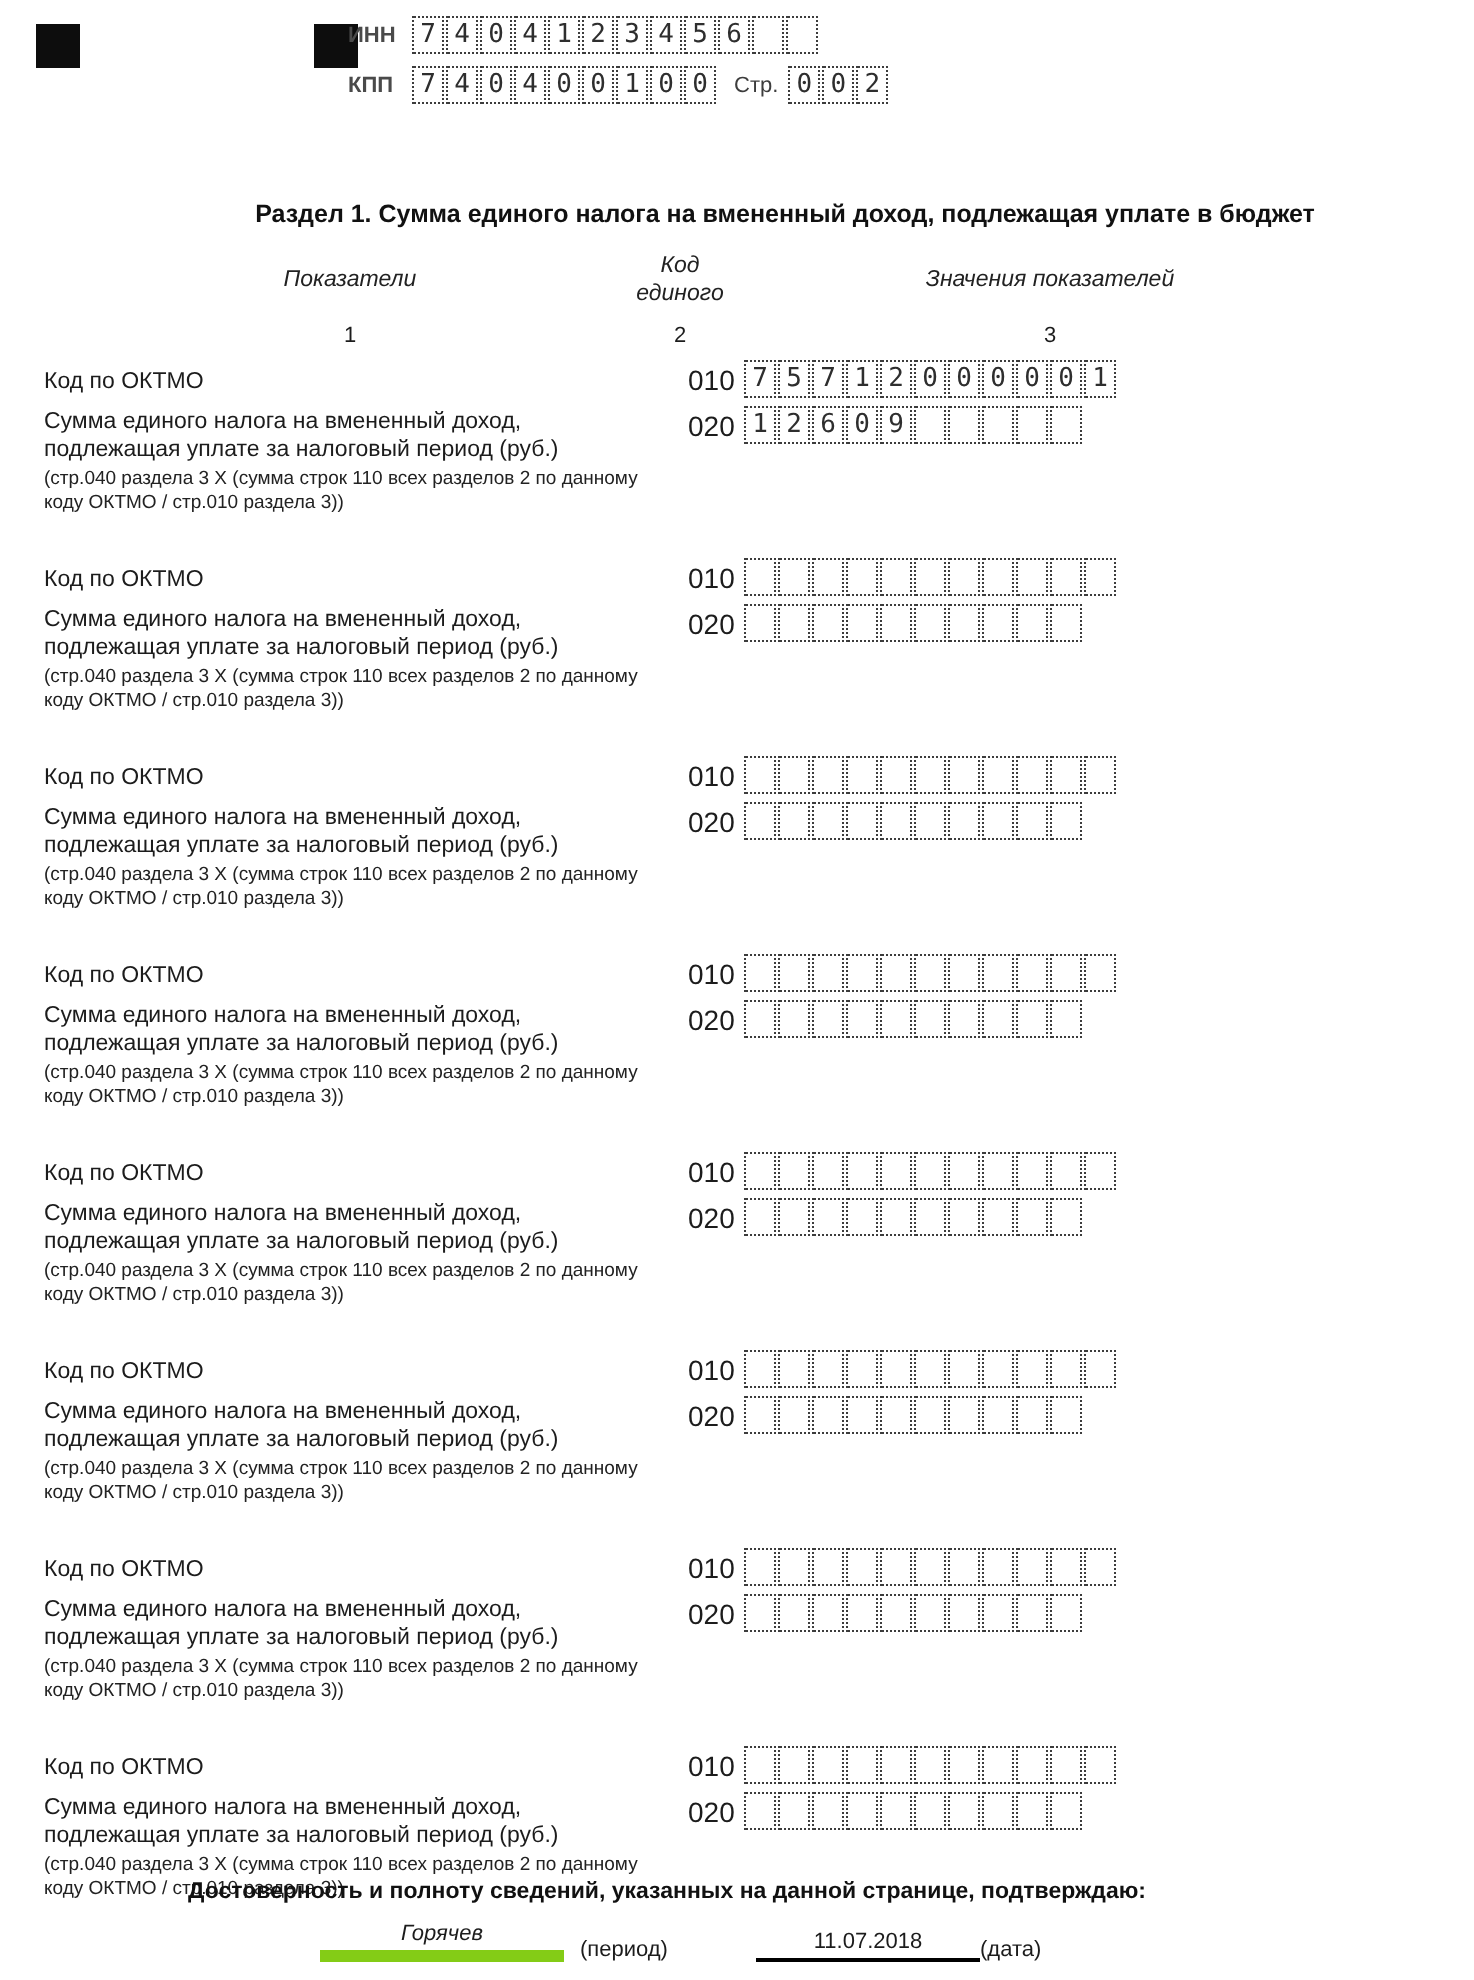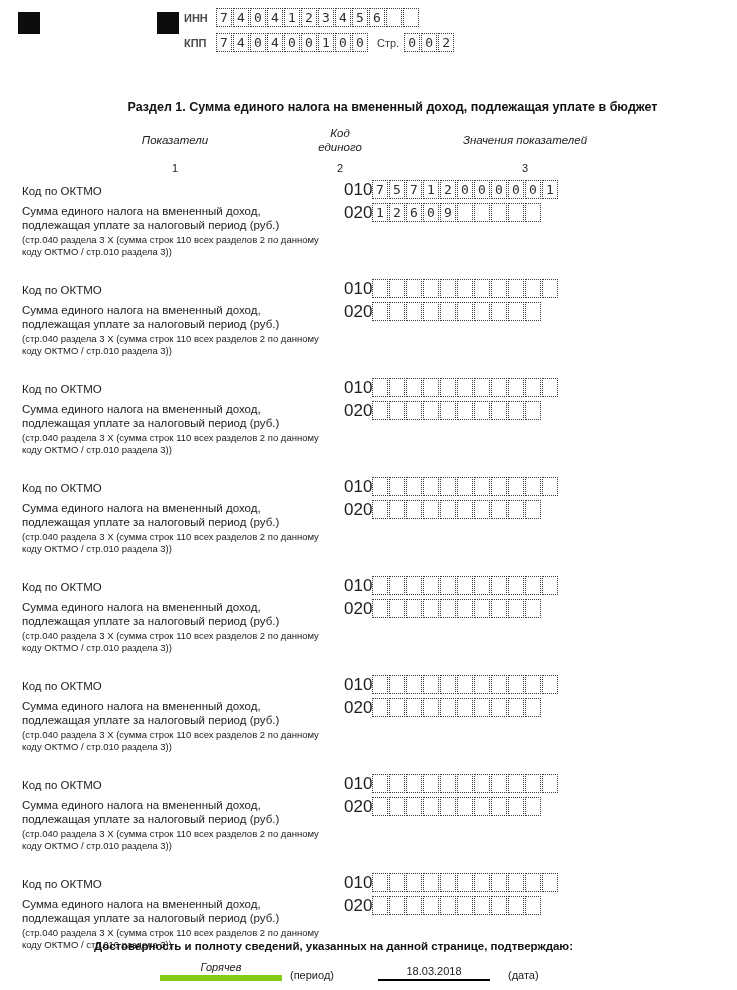--- a/index.html
+++ b/index.html
@@ -21,21 +21,21 @@
       #111 4px,#111 5px,#fff 5px,#fff 9px,
       #111 9px,#111 13px,#fff 13px,#fff 15px,
       #111 15px,#111 16px,#fff 16px,#fff 19px);
   }
   .bc-text{
     display:flex;align-items:flex-start;justify-content:space-between;
     font-family:"DejaVu Serif",serif;font-size:16px;line-height:18px;color:#111;
     margin-top:-2px;
   }
   .bc-guard{display:inline-block;width:2px;height:17px;background:#111;}
-  .idrow{position:absolute;left:184px;display:flex;align-items:center;}
+  .idrow{position:absolute;left:174px;display:flex;align-items:center;}
   .idrow.inn{top:8px;}
   .idrow.kpp{top:33px;}
   .idlabel{width:32px;font-size:11px;font-weight:bold;color:#4a4a4a;}
   .pagelabel{font-size:11px;color:#3d3d3d;margin:0 5px 0 8px;}
   
   .boxrow{display:inline-flex;}
   .box{
     width:14px;height:17px;border:1px dotted #3c3c3c;margin-right:1px;
     display:inline-flex;align-items:center;justify-content:center;
     font-family:"DejaVu Sans Mono",monospace;font-size:13px;color:#2e2e2e;
@@ -54,29 +54,29 @@
   .n3{left:425px;width:200px;}
   
   .blocks{margin-top:3px;}
   .block{display:flex;margin-bottom:21px;}
   .b-left{width:301px;margin-left:22px;}
   .oktmo-lab{height:23px;display:flex;align-items:center;font-size:11.5px;}
   .tax-lab{font-size:11.5px;line-height:14px;margin-top:2px;}
   .tax-note{font-size:9.5px;line-height:11.5px;margin-top:2px;color:#222;}
   .b-right{margin-left:21px;}
   .coderow{display:flex;align-items:center;height:21px;margin-bottom:2px;}
-  .code{width:22px;font-size:17px;margin-right:6px;color:#1c1c1c;}
+  .code{width:22px;font-size:14px;margin-right:6px;color:#1c1c1c;}
   
   .footer{position:absolute;left:0;top:940px;width:737px;}
   .f-title{text-align:center;font-size:11.5px;font-weight:bold;margin-right:70px;color:#111;}
   .f-row{display:flex;align-items:flex-end;margin-left:160px;margin-top:9px;font-size:11px;}
   .sigline{width:122px;border-bottom:6px solid #84cc16;text-align:center;font-style:italic;padding-bottom:2px;}
   .siglabel{margin-left:8px;width:72px;}
   .dateline{width:112px;border-bottom:2px solid #000;text-align:center;padding-bottom:2px;margin-left:16px;}
-  .datelabel{margin-left:18px;}
+  .datelabel{}
 </style>
 </head>
 <body>
 
 <div class="hdr">
   <div class="regmark m1"></div>
   <div class="regmark m2"></div>
 
   <div class="idrow inn">
     <span class="idlabel">ИНН</span>
@@ -459,16 +459,16 @@
       </div>
     </div>
   </div>
 </div>
 
 <div class="footer">
   <div class="f-title">Достоверность и полноту сведений, указанных на данной странице, подтверждаю:</div>
   <div class="f-row">
     <div class="sigline">Горячев</div>
     <div class="siglabel">(период)</div>
-    <div class="dateline">18.03.2018</div>
+    <div class="dateline">11.07.2018</div>
     <div class="datelabel">(дата)</div>
   </div>
 </div>
 
 </body></html>

